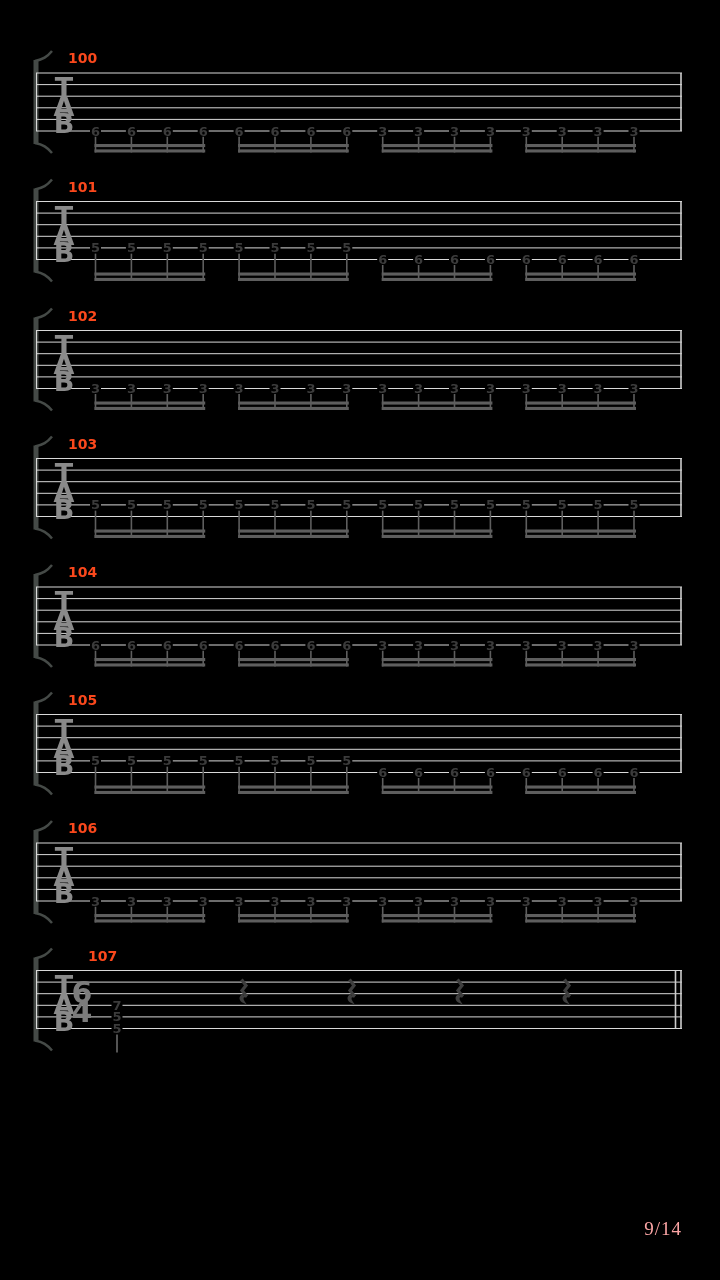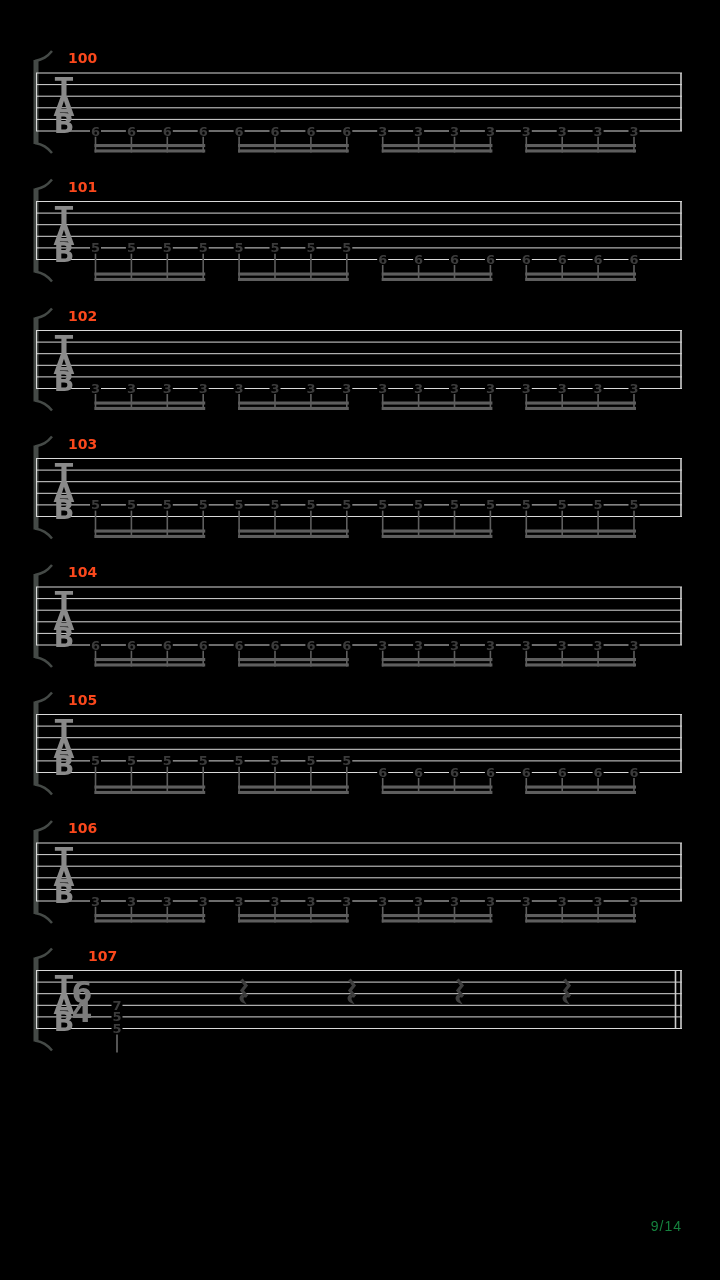--- a/index.html
+++ b/index.html
@@ -1,21 +1,21 @@
 <!DOCTYPE html>
 <html><head>
 <meta charset="utf-8">
 <style>
   html,body{margin:0;padding:0;background:#000;}
   body{width:720px;height:1280px;overflow:hidden;}
   .page{position:relative;width:720px;height:1280px;background:#000;font-family:"DejaVu Sans",sans-serif;}
   #score-svg{position:absolute;left:0;top:0;}
   .page-indicator{
     position:absolute;top:1218px;right:38px;
-    font-family:Liberation Sans, sans-serif;font-size:14px;color:#15803d;letter-spacing:1px;
+    font-family:Liberation Serif, serif;font-size:19px;color:#fca5a5;letter-spacing:1px;
   }
 </style>
 </head>
 <body>
 
 <div class="page">
   <svg id="score-svg" width="720" height="1280" viewBox="0 0 720 1280">
       <g>
         <path d="M36,60 L36,144" stroke="#454a47" stroke-width="5" fill="none"></path>
         <path d="M35,61 C43,59.5 47,57 52,51" stroke="#454a47" stroke-width="2.5" fill="none"></path>

